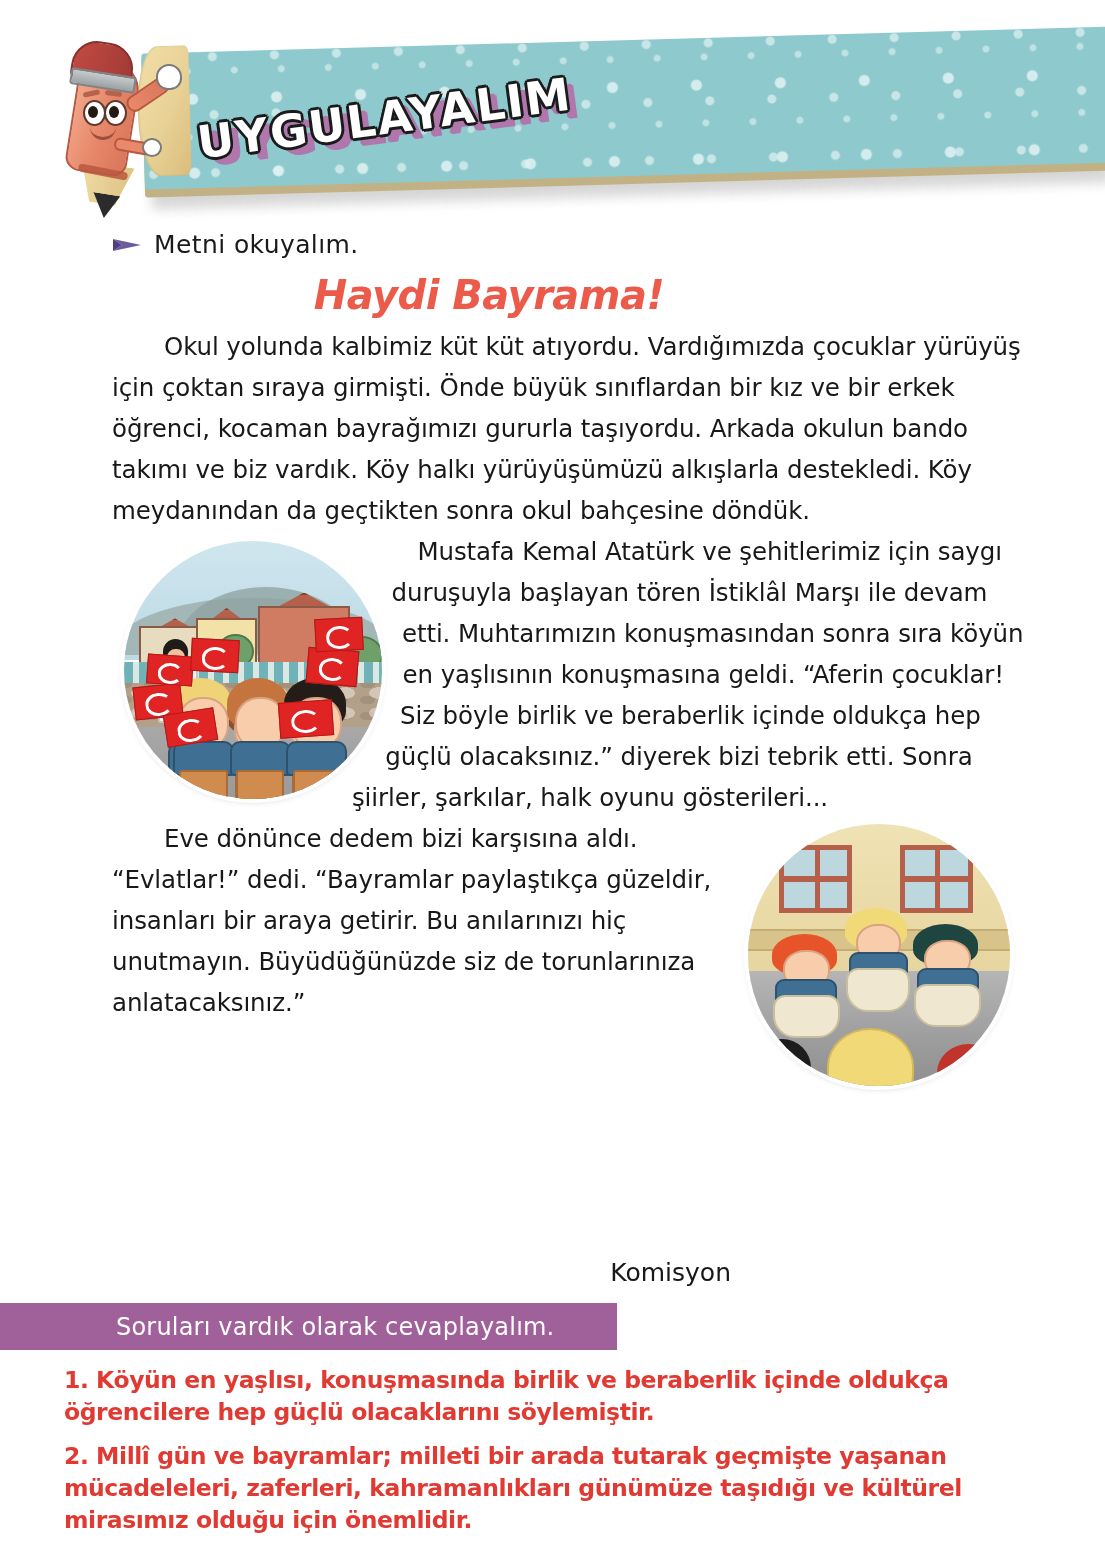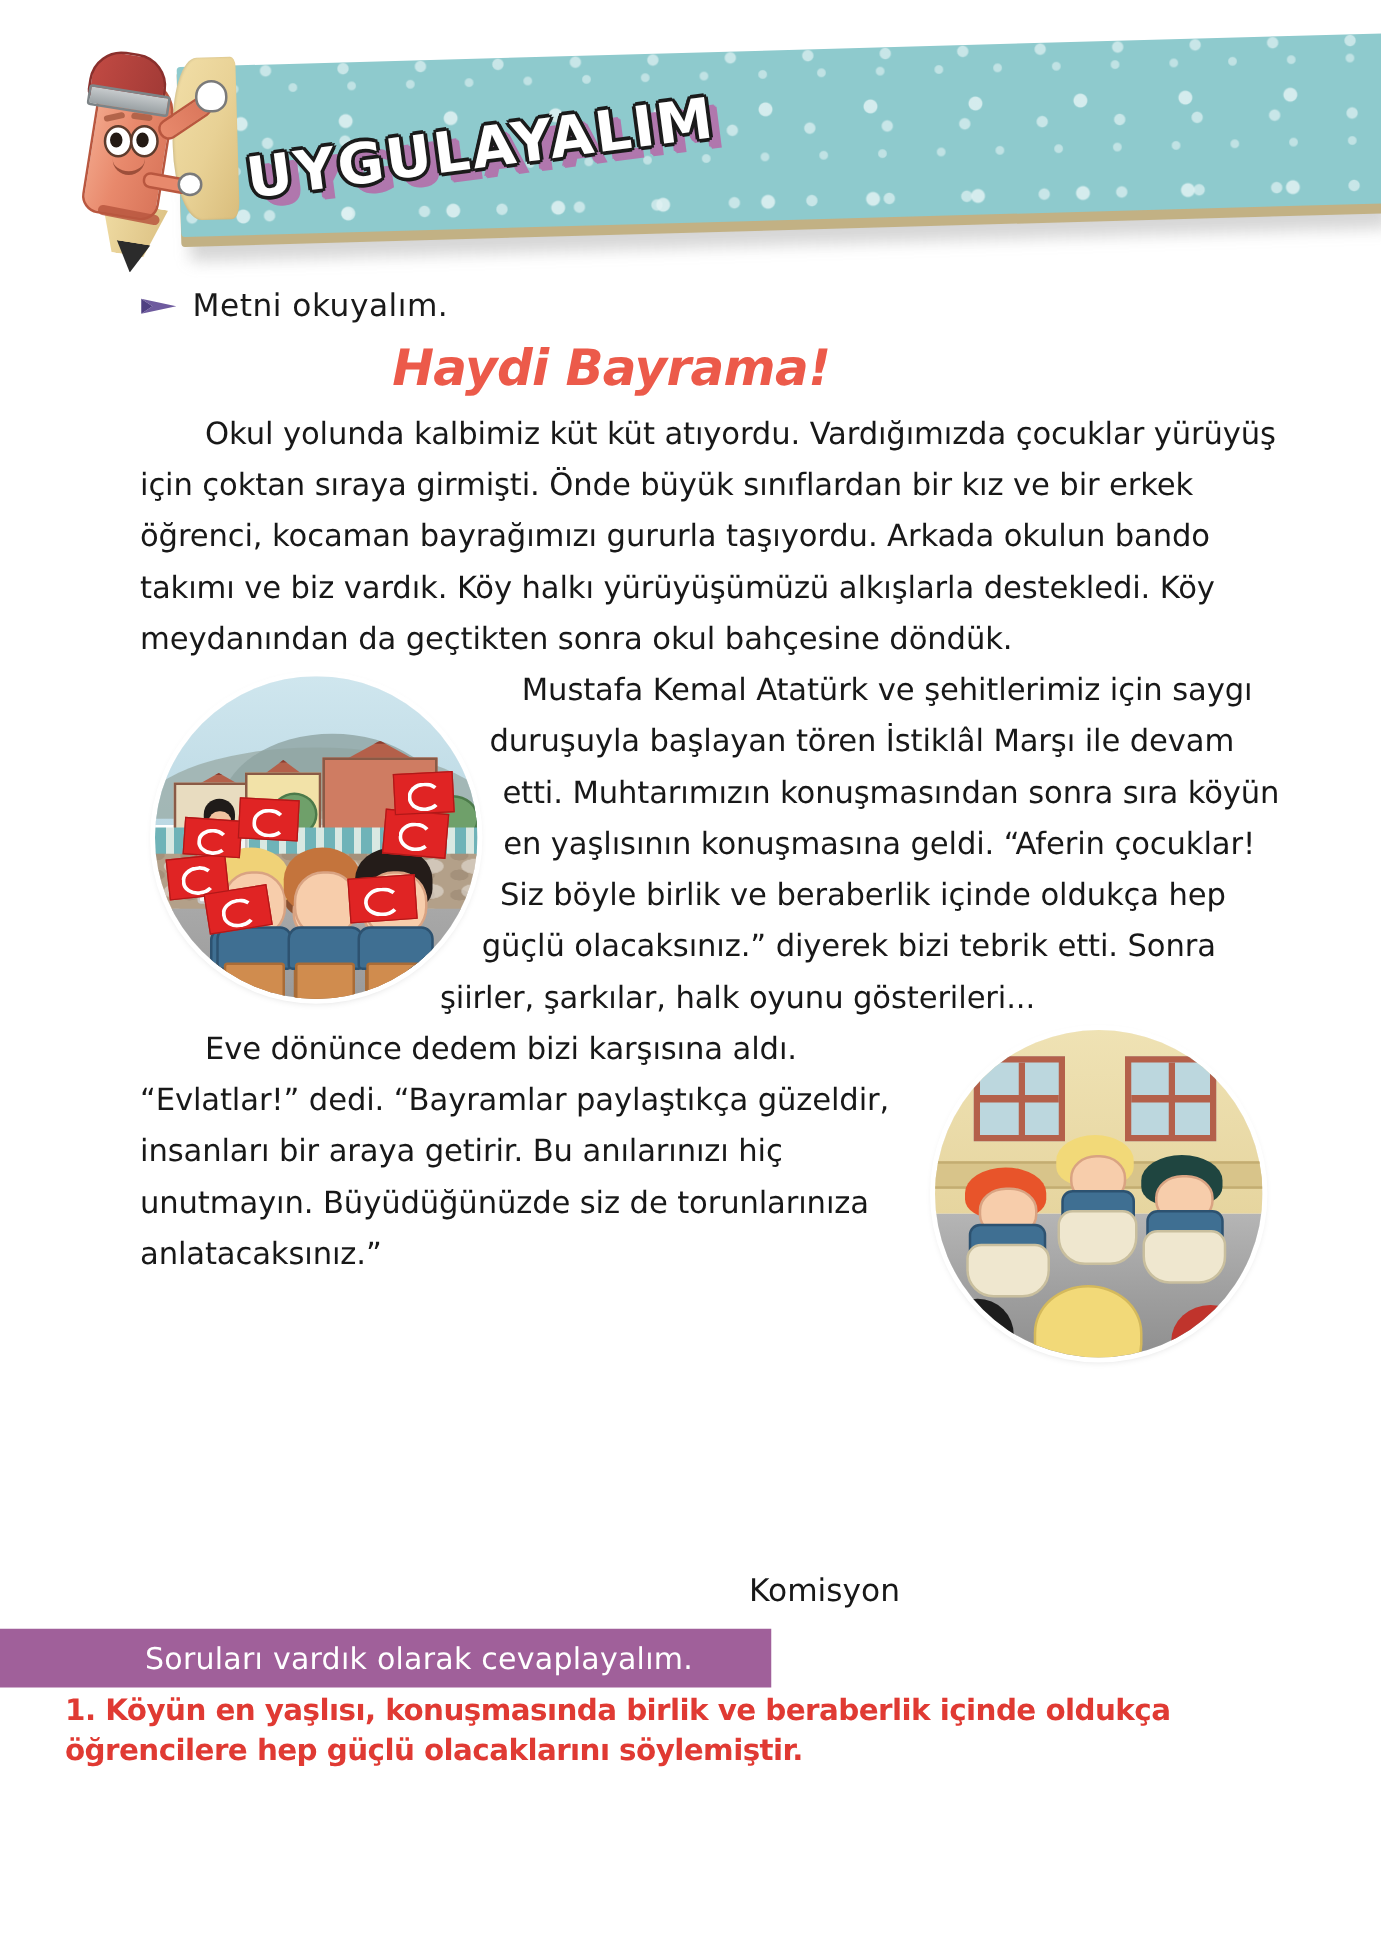--- a/index.html
+++ b/index.html
@@ -354,21 +354,21 @@
                   background:#f7cdab; border-radius:46%; border:2px solid #d9a382; }
   .sr-kid .shirt { position:absolute; left:2%; top:50%; width:96%; height:24%;
                    background:#3f6f92; border-radius:9px 9px 3px 3px; border:2px solid #2d5270; }
   .sr-kid .sack { position:absolute; left:-2%; top:68%; width:104%; height:44%;
                   background:#efe7cf; border:2px solid #c9bf9e; border-radius:12px 12px 22px 22px; }
   .sr-blob { position:absolute; border-radius:50% 50% 40% 40%; }
 
   
   #attribution {
     position: absolute;
-    left: 0; top: 1258px;
+    left: 11px; top: 1258px;
     width: 720px;
     text-align: right;
     font-family: "DejaVu Sans", sans-serif;
     font-size: 25px;
     color: #181818;
   }
 
   
   #question-banner {
     position: absolute;
@@ -392,21 +392,21 @@
     position: absolute;
     left: 52px; top: 1352px;
     width: 1010px;
     font-family: "DejaVu Sans", sans-serif;
     font-size: 23.5px;
     font-weight: bold;
     line-height: 32px;
     color: #e03a33;
     letter-spacing: -0.45px;
   }
-  #answers p { margin: 0; }
+  #answers p { margin: 12px; }
 </style>
 </head>
 <body>
 
 <div id="header-banner">
   <div class="banner-shadow"></div>
   <div class="banner-base"></div>
   <div class="banner-strip">
     <div class="banner-dots"></div>
   </div>
@@ -562,13 +562,14 @@
 </div>
 
 <div id="attribution">Komisyon</div>
 
 <div id="question-banner">
   <span id="question-banner-label">Soruları vardık olarak cevaplayalım.</span>
 </div>
 
 <div id="answers">
   <p>1. Köyün en yaşlısı, konuşmasında birlik ve beraberlik içinde oldukça öğrencilere hep güçlü olacaklarını söylemiştir.</p>
+  <p>2. Millî gün ve bayramlar; milleti bir arada tutarak geçmişte yaşanan mücadeleleri, zaferleri, kahramanlıkları günümüze taşıdığı ve kültürel mirasımız olduğu için önemlidir.</p>
 </div>
 
 </body></html>

